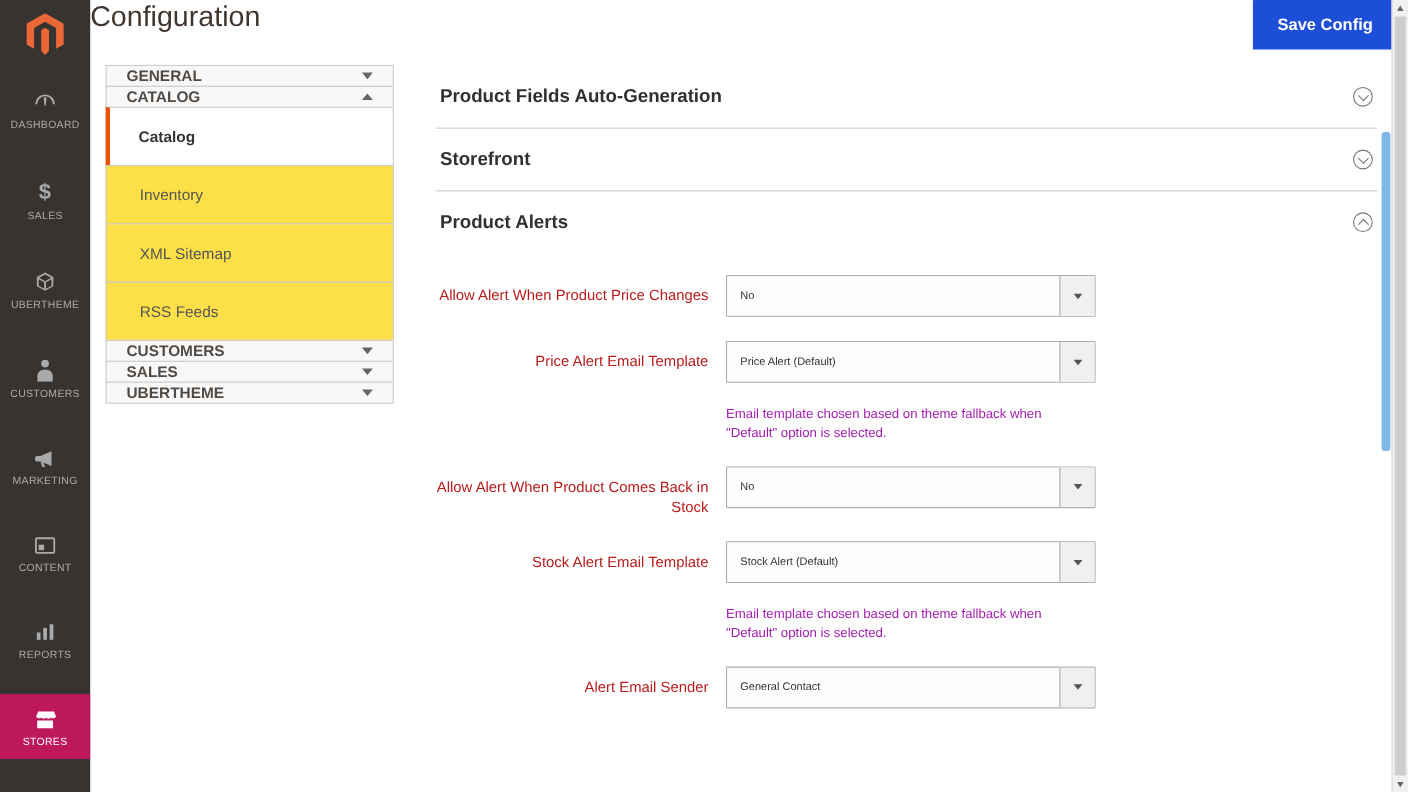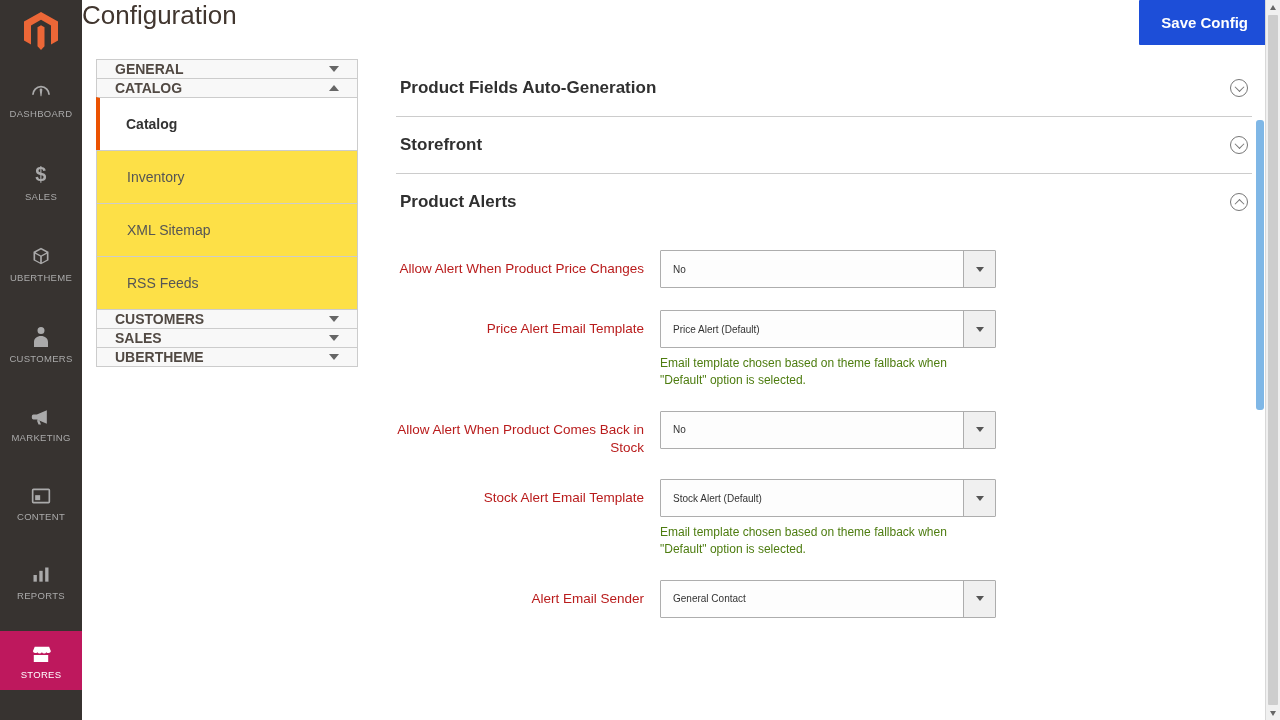--- a/index.html
+++ b/index.html
@@ -42,21 +42,21 @@
   .circle-chev.up::after { transform: rotate(-135deg) translate(-1px,-1px); }
   
   .fields { padding: 20px 0 28px; }
   .field { display: flex; align-items: flex-start; margin-bottom: 22px; }
   .field-label { width: 264px; text-align: right; padding-right: 16px; font-size: 13.5px; color: #b91c1c; padding-top: 10px; line-height: 1.35; }
   .field-ctrl { width: 336px; }
   .select { display: flex; border: 1px solid #adadad; background: #fdfdfd; height: 38px; border-radius: 1px; }
   .select-val { flex: 1; padding: 0 12px; display: flex; align-items: center; font-size: 10px; color: #333; }
   .select-btn { width: 32px; border-left: 1px solid #adadad; background: #f0f0f0; display: flex; align-items: center; justify-content: center; }
   .select-btn::after { content: ""; width: 0; height: 0; border-left: 4px solid transparent; border-right: 4px solid transparent; border-top: 5px solid #555; }
-  .field-note { font-size: 12px; color: #4d7c0f; margin-top: 7px; line-height: 1.4; }
+  .field-note { font-size: 12px; color: #a21caf; margin-top: 20px; line-height: 1.4; }
   
   
   .chrome-vbar { position: absolute; right: 0; top: 0; width: 15px; height: 720px; background: #f0f0f0; border-left: 1px solid #d8d8d8; }
   .chrome-vbar .arrow { height: 15px; display: flex; align-items: center; justify-content: center; }
   .chrome-vbar .track { position: absolute; top: 15px; bottom: 15px; left: 0; right: 0; }
   .chrome-vbar .thumb { position: absolute; left: 2px; right: 2px; background: #cdcdcd; border-radius: 1px; }
   
   
   .page-vbar { position: absolute; right: 16px; top: 60px; width: 8px; bottom: 14px; }
   .page-vbar .pthumb { position: absolute; left: 0; right: 0; background: #7fb7e6; border-radius: 3px; }

